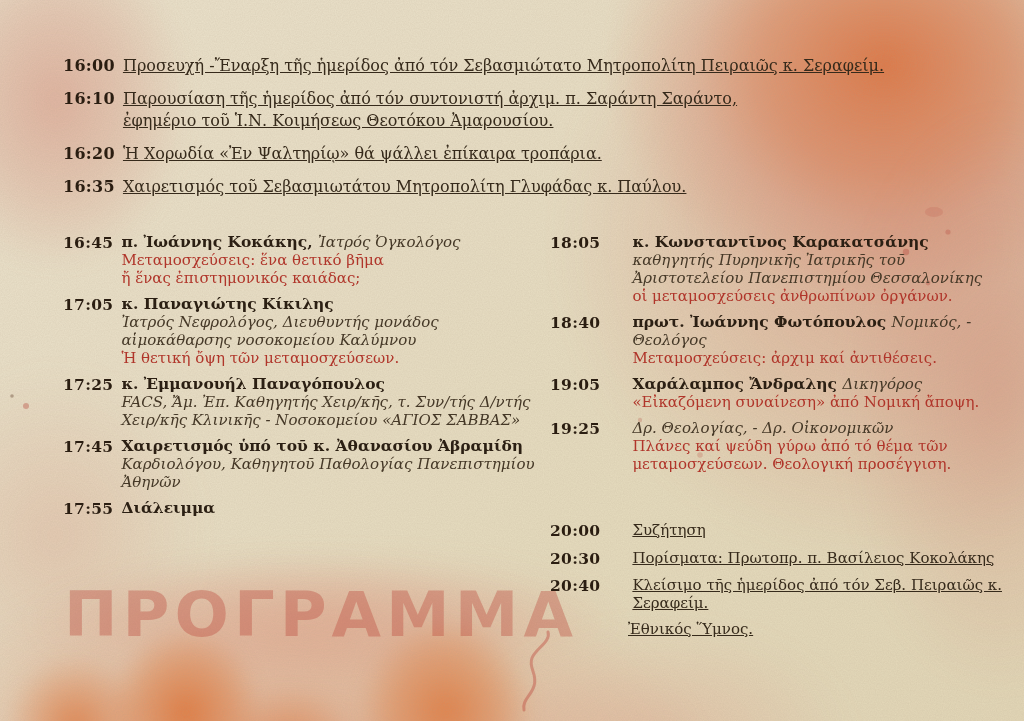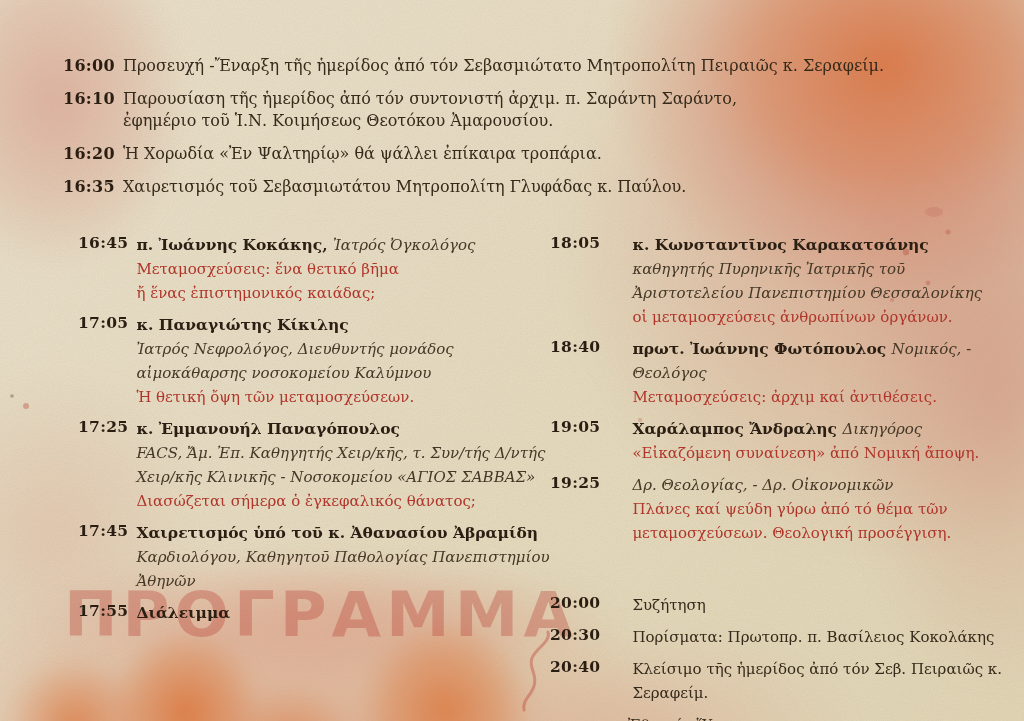--- a/index.html
+++ b/index.html
@@ -39,38 +39,38 @@
   .watermark{
     position:absolute;left:64px;top:582px;z-index:2;
     font-family:"DejaVu Sans","Liberation Sans",sans-serif;
     font-weight:800;font-size:64px;letter-spacing:5px;line-height:1;
     color:rgba(186,62,50,.34);
     transform:scaleY(.98);
   }
 
   .sec{position:absolute;z-index:3;color:#33271a;}
   .sec-top{left:63px;top:55px;width:930px;}
-  .sec-left{left:78px;top:233px;width:472px;}
+  .sec-left{left:63px;top:233px;width:472px;}
   .sec-right{left:550px;top:233px;width:470px;}
 
   .entry{display:flex;align-items:flex-start;margin-bottom:8px;}
   .sec-top .entry{margin-bottom:11px;}
   .entry.extra-gap{margin-top:48px;}
   .time{
     flex:0 0 46px;font-weight:700;font-size:15.5px;line-height:19.5px;
     color:#2a1d11;letter-spacing:.3px;white-space:nowrap;
   }
   .sec-top .time{font-size:16px;line-height:22px;}
   .sec-left .time{margin-right:8px;}
   .sec-top .time{margin-right:8px;}
   .sec-right .time{margin-right:32px;}
   .body{flex:1;}
-  .line{font-size:15px;line-height:24px;}
+  .line{font-size:15px;line-height:18px;}
   .sec-top .line{font-size:16px;line-height:22px;}
-  .seg.s-r{color:#362a1b;}
+  .seg.s-r{color:#362a1b;text-decoration:underline;}
   .seg.s-b{font-weight:700;font-size:15.5px;color:#2b1f13;}
   .seg.s-i{font-style:italic;color:#453827;}
   .seg.s-red{color:#b0352a;}
 </style>
 </head>
 <body>
 
 <div class="page">
 
   <div class="stain st-tr2"></div>
@@ -153,21 +153,20 @@
           <div class="line"><span class="seg s-i">αἱμοκάθαρσης νοσοκομείου Καλύμνου</span></div>
           <div class="line"><span class="seg s-red">Ἡ θετική ὄψη τῶν μεταμοσχεύσεων.</span></div>
         </div>
       </div>
       <div class="entry">
         <div class="time">17:25</div>
         <div class="body">
           <div class="line"><span class="seg s-b">κ. Ἐμμανουήλ Παναγόπουλος</span></div>
           <div class="line"><span class="seg s-i">FACS, Ἄμ. Ἐπ. Καθηγητής Χειρ/κῆς, τ. Συν/τής Δ/ντής</span></div>
           <div class="line"><span class="seg s-i">Χειρ/κῆς Κλινικῆς - Νοσοκομείου «ΑΓΙΟΣ ΣΑΒΒΑΣ»</span></div>
-          <div class="line"><span class="seg s-red">Διασώζεται σήμερα ὁ ἐγκεφαλικός θάνατος;</span></div>
         </div>
       </div>
       <div class="entry">
         <div class="time">17:45</div>
         <div class="body">
           <div class="line"><span class="seg s-b">Χαιρετισμός ὑπό τοῦ κ. Ἀθανασίου Ἀβραμίδη</span></div>
           <div class="line"><span class="seg s-i">Καρδιολόγου, Καθηγητοῦ Παθολογίας Πανεπιστημίου Ἀθηνῶν</span></div>
         </div>
       </div>
       <div class="entry">

